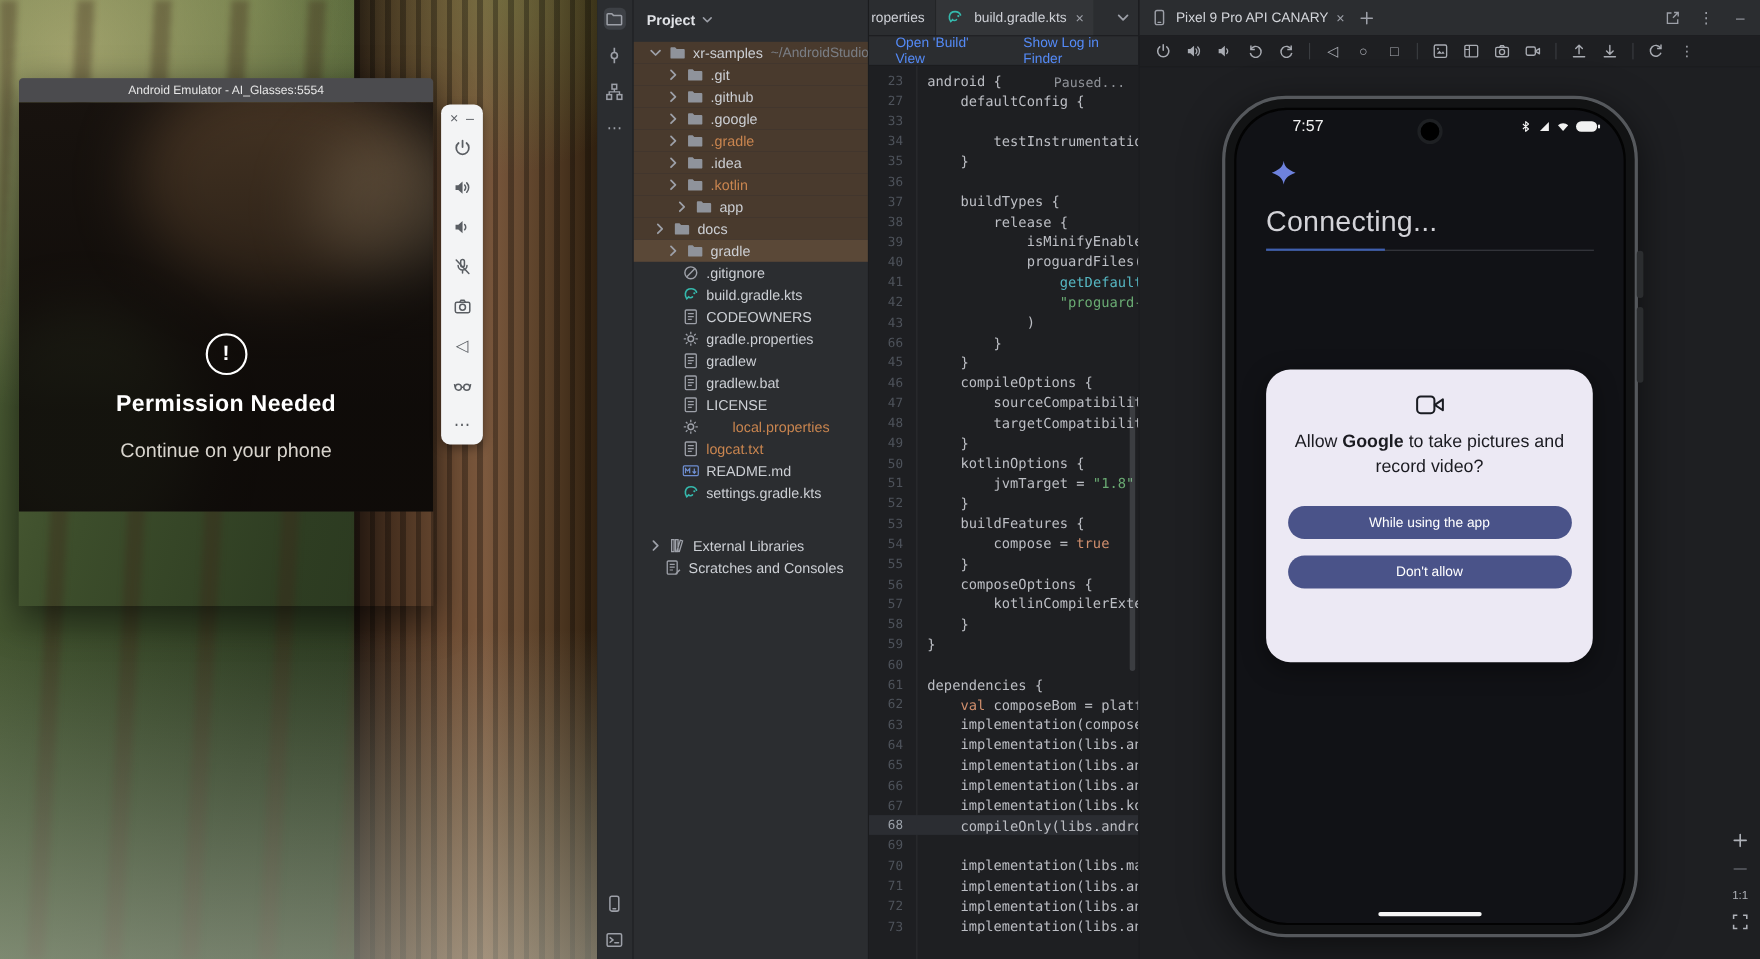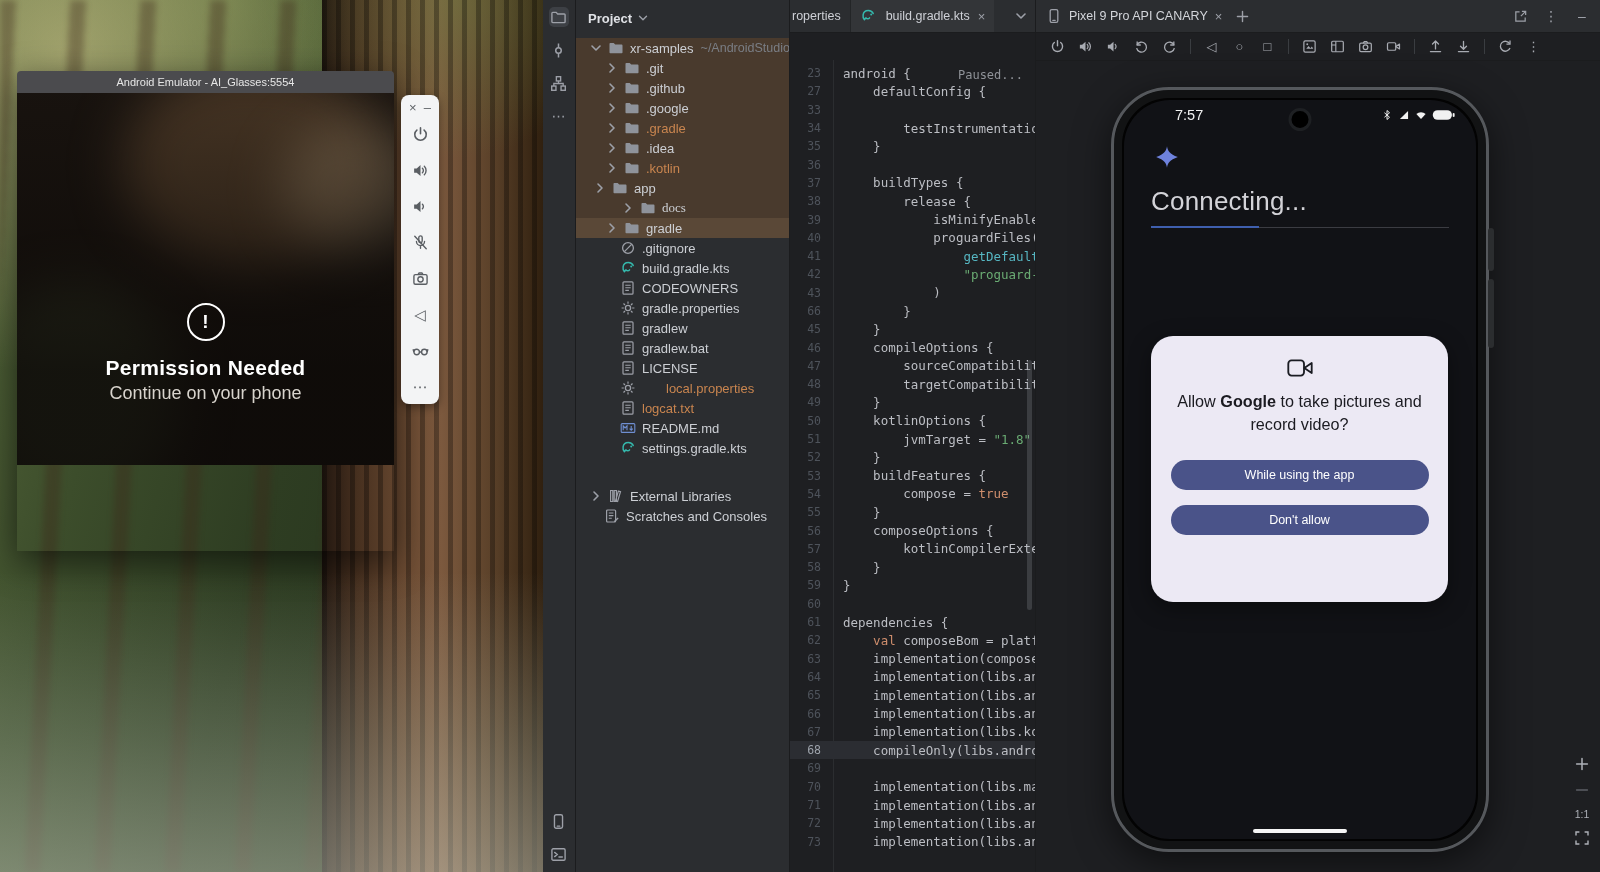--- a/index.html
+++ b/index.html
@@ -22,21 +22,21 @@
   .emu-title{height:22px;background:#4b4b4e;color:#e6e6e6;font-size:11px;display:flex;align-items:center;justify-content:center;}
   .emu-screen{position:relative;height:372px;background:#191410;overflow:hidden;}
   .blob{position:absolute;border-radius:50%;filter:blur(26px);}
   .b1{left:28%;top:-8%;width:70%;height:55%;background:rgba(142,106,70,.5);}
   .b2{left:-12%;top:52%;width:55%;height:60%;background:rgba(74,92,58,.5);}
   .b3{left:70%;top:8%;width:40%;height:35%;background:rgba(214,190,150,.35);}
   .emu-shade{position:absolute;inset:0;background:linear-gradient(180deg,rgba(20,14,10,.25),rgba(12,9,7,.78) 75%);}
   .emu-msg{position:absolute;left:0;right:0;top:210px;display:flex;flex-direction:column;align-items:center;}
   .alert-circle{width:34px;height:34px;border:2.5px solid #fff;border-radius:50%;display:flex;align-items:center;justify-content:center;color:#fff;font-weight:bold;font-size:19px;}
   .emu-h{margin-top:15px;color:#fff;font-size:21px;font-weight:700;letter-spacing:.3px;}
-  .emu-s{margin-top:3px;color:#d8d4cd;font-size:18px;}
+  .emu-s{margin-top:19px;color:#d8d4cd;font-size:18px;}
   .emu-bottom{position:relative;height:86px;background:#fff;}
   .emu-hint{position:absolute;left:24px;right:24px;top:24px;height:52px;border:1px solid #cdcdcd;display:flex;align-items:center;justify-content:center;color:#5a5e63;font-size:13px;}
   
   .emu-toolbar{position:absolute;left:401px;top:95px;width:38px;background:#f3f4f5;border-radius:8px;box-shadow:0 3px 10px rgba(0,0,0,.4);padding:6px 0 9px;display:flex;flex-direction:column;align-items:center;}
   .emu-tb-top{display:flex;gap:7px;}
   .emu-tb-top span{color:#5f6368;font-size:13px;line-height:14px;cursor:default;}
   .emu-tb-col{margin-top:11px;display:flex;flex-direction:column;align-items:center;gap:19px;color:#5a5e63;}
   .emu-tb-col [data-icon]{display:inline-flex;width:17px;height:17px;font-size:15px;line-height:17px;justify-content:center;}
   .emu-tb-col svg{width:17px;height:17px;}
   
@@ -347,34 +347,34 @@
               <path d="M6 4l4 4-4 4" fill="none" stroke="currentColor" stroke-width="1.6" stroke-linecap="round" stroke-linejoin="round"></path>
             </svg>
           </span>
           <span class="t-ico" data-icon="folder">
             <svg viewBox="0 0 16 16">
               <path d="M1.5 3.8c0-.4.3-.8.8-.8h3.4l1.5 1.6h6.5c.4 0 .8.3.8.8v7c0 .4-.3.8-.8.8H2.3c-.4 0-.8-.3-.8-.8z" fill="#8f939b"></path>
             </svg>
           </span>
           <span class="t-label ignored">.kotlin</span>
         </div>
+        <div class="tree-row bg-brown" style="padding-left: 36px;">
+          <span class="t-ico" data-icon="chevRight">
+            <svg viewBox="0 0 16 16">
+              <path d="M6 4l4 4-4 4" fill="none" stroke="currentColor" stroke-width="1.6" stroke-linecap="round" stroke-linejoin="round"></path>
+            </svg>
+          </span>
+          <span class="t-ico" data-icon="folder">
+            <svg viewBox="0 0 16 16">
+              <path d="M1.5 3.8c0-.4.3-.8.8-.8h3.4l1.5 1.6h6.5c.4 0 .8.3.8.8v7c0 .4-.3.8-.8.8H2.3c-.4 0-.8-.3-.8-.8z" fill="#8f939b"></path>
+            </svg>
+          </span>
+          <span class="t-label">app</span>
+        </div>
         <div class="tree-row bg-brown" style="padding-left: 16px;">
-          <span class="t-ico" data-icon="chevRight">
-            <svg viewBox="0 0 16 16">
-              <path d="M6 4l4 4-4 4" fill="none" stroke="currentColor" stroke-width="1.6" stroke-linecap="round" stroke-linejoin="round"></path>
-            </svg>
-          </span>
-          <span class="t-ico" data-icon="folder">
-            <svg viewBox="0 0 16 16">
-              <path d="M1.5 3.8c0-.4.3-.8.8-.8h3.4l1.5 1.6h6.5c.4 0 .8.3.8.8v7c0 .4-.3.8-.8.8H2.3c-.4 0-.8-.3-.8-.8z" fill="#8f939b"></path>
-            </svg>
-          </span>
-          <span class="t-label">app</span>
-        </div>
-        <div class="tree-row bg-brown" style="padding-left: 44px; font-family: Liberation Serif, serif;">
           <span class="t-ico" data-icon="chevRight">
             <svg viewBox="0 0 16 16">
               <path d="M6 4l4 4-4 4" fill="none" stroke="currentColor" stroke-width="1.6" stroke-linecap="round" stroke-linejoin="round"></path>
             </svg>
           </span>
           <span class="t-ico" data-icon="folder">
             <svg viewBox="0 0 16 16">
               <path d="M1.5 3.8c0-.4.3-.8.8-.8h3.4l1.5 1.6h6.5c.4 0 .8.3.8.8v7c0 .4-.3.8-.8.8H2.3c-.4 0-.8-.3-.8-.8z" fill="#8f939b"></path>
             </svg>
           </span>
@@ -532,20 +532,24 @@
           </span>
         <span>build.gradle.kts</span>
         <span class="tab-close">×</span>
       </div>
       <div class="tabs-spacer"></div>
       <span class="tab-chev" data-icon="chevDown">
           <svg viewBox="0 0 16 16">
             <path d="M4 6l4 4 4-4" fill="none" stroke="currentColor" stroke-width="1.6" stroke-linecap="round" stroke-linejoin="round"></path>
           </svg>
         </span>
+    </div>
+    <div class="banner">
+      <span class="link">Open 'Build' View</span>
+      <span class="link">Show Log in Finder</span>
     </div>
     <div class="code-area">
       <div class="gutter-line"></div>
       <div id="code">
           <div class="code-line"><span class="ln">23</span><span class="code-text"><span class="c-p">android {</span></span></div>
           <div class="code-line"><span class="ln">27</span><span class="code-text"><span class="c-p">    defaultConfig {</span></span></div>
           <div class="code-line"><span class="ln">33</span><span class="code-text"></span></div>
           <div class="code-line"><span class="ln">34</span><span class="code-text"><span class="c-p">        testInstrumentationR</span></span></div>
           <div class="code-line"><span class="ln">35</span><span class="code-text"><span class="c-p">    }</span></span></div>
           <div class="code-line"><span class="ln">36</span><span class="code-text"></span></div>

